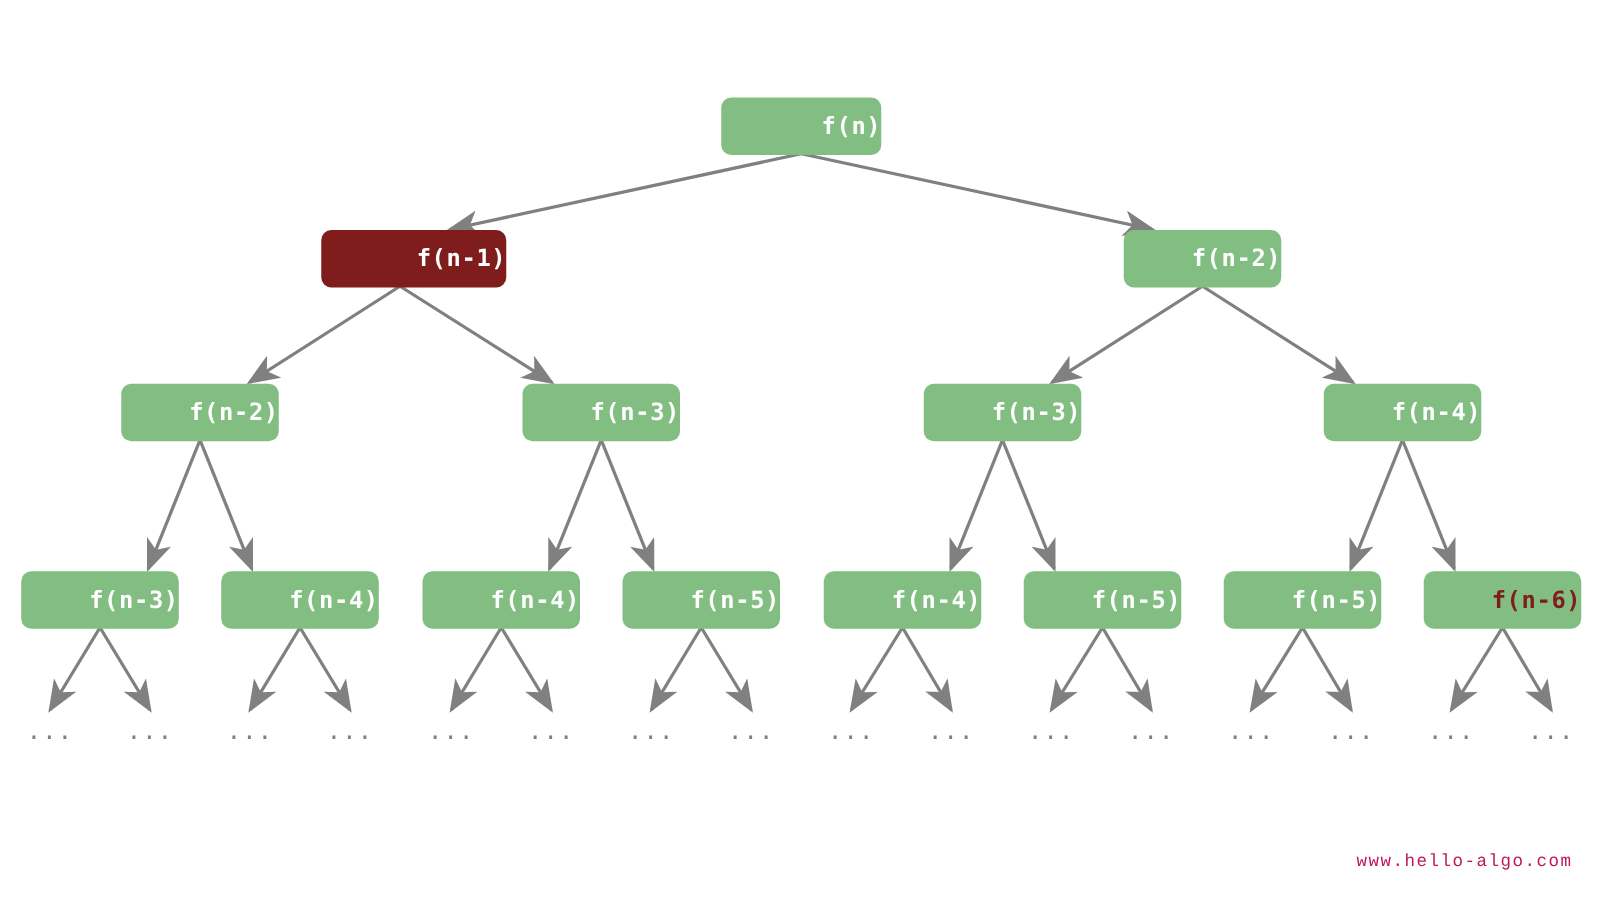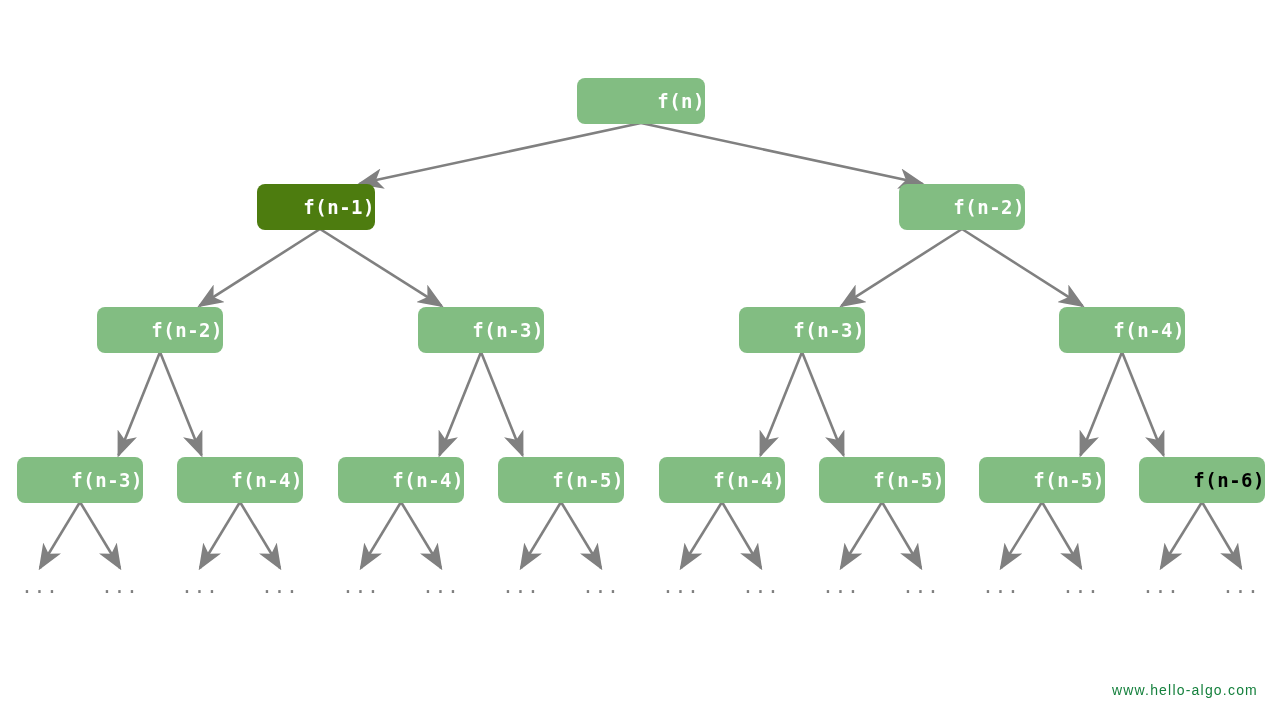--- a/index.html
+++ b/index.html
@@ -50,22 +50,22 @@
     line-height: 1;
     transform: translate(-50%, -50%);
     letter-spacing: 1px;
     z-index: 2;
     user-select: none;
   }
   #watermark {
     position: absolute;
     right: 22px;
     bottom: 22px;
-    color: #15803d;
-    font-family: Liberation Sans, sans-serif;
+    color: #be185d;
+    font-family: Liberation Mono, monospace;
     font-size: 14px;
     letter-spacing: 1.2px;
     z-index: 3;
   }
 </style>
 </head>
 <body>
 
 <div id="canvas">
 
@@ -108,21 +108,21 @@
         <line x1="1042" y1="502" x2="1081" y2="568" stroke="#808080" stroke-width="2.6" marker-end="url(#arrowhead)"></line>
         <line x1="1202" y1="502" x2="1161" y2="568" stroke="#808080" stroke-width="2.6" marker-end="url(#arrowhead)"></line>
         <line x1="1202" y1="502" x2="1241" y2="568" stroke="#808080" stroke-width="2.6" marker-end="url(#arrowhead)"></line>
       </g>
   </svg>
 
   <div id="node-layer">
       <div class="node" style="left: 577px; top: 78px; width: 128px; background: rgb(130, 189, 130); color: rgb(255, 255, 255);">
         <span>f(n)</span>
       </div>
-      <div class="node" style="left: 257px; top: 184px; width: 118px; background: #4d7c0f; color: rgb(255, 255, 255);">
+      <div class="node" style="left: 257px; top: 184px; width: 148px; background: #7f1d1d; color: rgb(255, 255, 255);">
         <span>f(n-1)</span>
       </div>
       <div class="node" style="left: 899px; top: 184px; width: 126px; background: rgb(130, 189, 130); color: rgb(255, 255, 255);">
         <span>f(n-2)</span>
       </div>
       <div class="node" style="left: 97px; top: 307px; width: 126px; background: rgb(130, 189, 130); color: rgb(255, 255, 255);">
         <span>f(n-2)</span>
       </div>
       <div class="node" style="left: 418px; top: 307px; width: 126px; background: rgb(130, 189, 130); color: rgb(255, 255, 255);">
         <span>f(n-3)</span>
@@ -147,21 +147,21 @@
       </div>
       <div class="node" style="left: 659px; top: 457px; width: 126px; background: rgb(130, 189, 130); color: rgb(255, 255, 255);">
         <span>f(n-4)</span>
       </div>
       <div class="node" style="left: 819px; top: 457px; width: 126px; background: rgb(130, 189, 130); color: rgb(255, 255, 255);">
         <span>f(n-5)</span>
       </div>
       <div class="node" style="left: 979px; top: 457px; width: 126px; background: rgb(130, 189, 130); color: rgb(255, 255, 255);">
         <span>f(n-5)</span>
       </div>
-      <div class="node" style="left: 1139px; top: 457px; width: 126px; background: rgb(130, 189, 130); color: #000000;">
+      <div class="node" style="left: 1139px; top: 457px; width: 126px; background: rgb(130, 189, 130); color: #7f1d1d;">
         <span>f(n-6)</span>
       </div>
     </div>
   <div id="ellipsis-layer">
       <div class="ellipsis" style="left: 40px; top: 586px; color: rgb(128, 128, 128);">...</div>
       <div class="ellipsis" style="left: 120px; top: 586px; color: rgb(128, 128, 128);">...</div>
       <div class="ellipsis" style="left: 200px; top: 586px; color: rgb(128, 128, 128);">...</div>
       <div class="ellipsis" style="left: 280px; top: 586px; color: rgb(128, 128, 128);">...</div>
       <div class="ellipsis" style="left: 361px; top: 586px; color: rgb(128, 128, 128);">...</div>
       <div class="ellipsis" style="left: 441px; top: 586px; color: rgb(128, 128, 128);">...</div>

